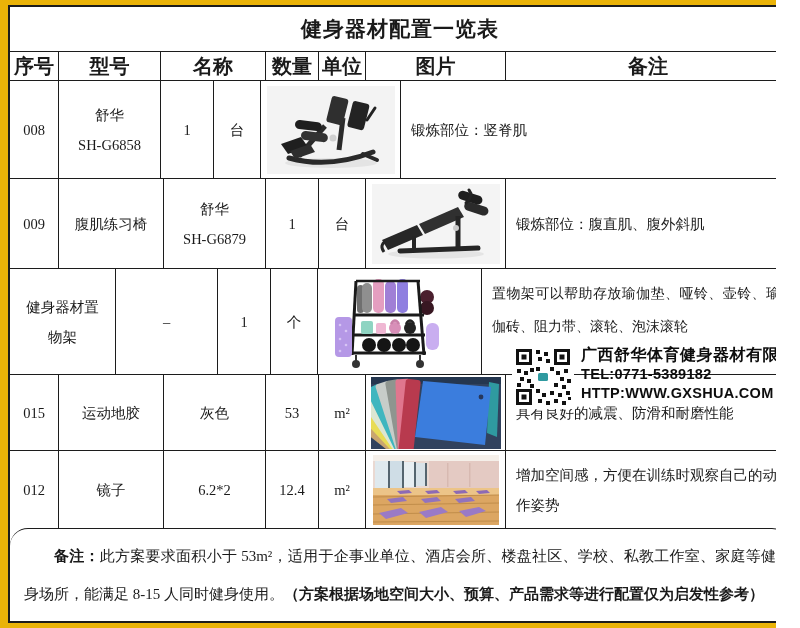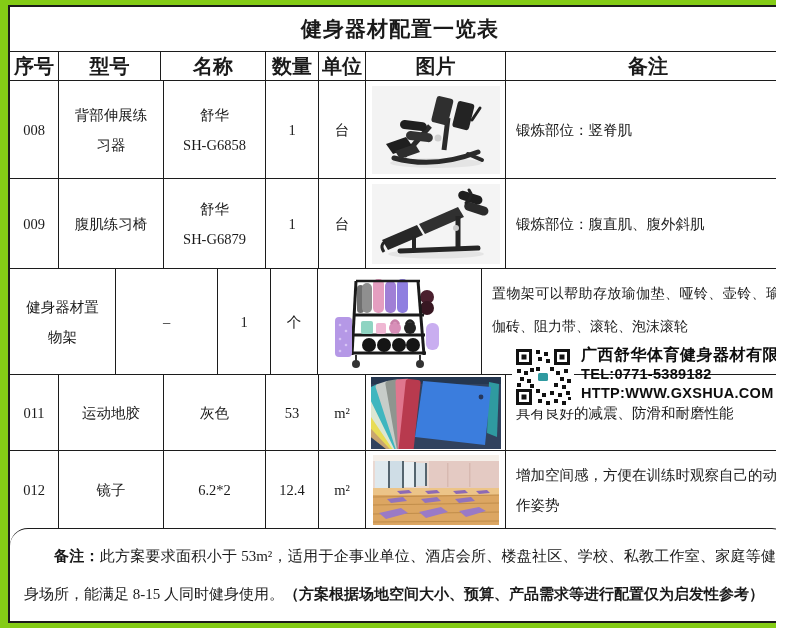--- a/index.html
+++ b/index.html
@@ -1,21 +1,21 @@
 <!DOCTYPE html>
 <html><head>
 <meta charset="utf-8">
 <style>
   :root{
     --bd:#1c1c1c;
     --txt:#1a1a1a;
   }
   *{box-sizing:border-box;margin:0;padding:0;}
   body{background:#ffffff;font-family:"Liberation Serif",serif;color:var(--txt);}
-  .screen{position:relative;width:776px;height:628px;background:#84cc16;overflow:hidden;}
+  .screen{position:relative;width:776px;height:628px;background:#eab308;overflow:hidden;}
 
   .table{
     position:absolute;left:8px;top:5px;width:784px;height:618px;
     border:2px solid var(--bd);
     display:flex;flex-direction:column;background:#fff;
   }
   .trow{display:flex;flex-direction:row;flex:none;}
   .trow.sep{border-top:1.5px solid var(--bd);}
   .title-row{height:44px;align-items:center;justify-content:center;}
   .title{font-family:"Liberation Sans",sans-serif;font-weight:bold;font-size:21px;letter-spacing:1px;}
@@ -76,21 +76,20 @@
       <div class="cell c-model">型号</div>
       <div class="cell c-name">名称</div>
       <div class="cell c-qty">数量</div>
       <div class="cell c-unit">单位</div>
       <div class="cell c-img">图片</div>
       <div class="cell c-remark" style="align-items:center;text-align:center;">备注</div>
     </div>
 
     <div class="trow r0 sep">
       <div class="cell c-serial">008</div>
-      <div class="cell c-name">背部伸展练习器</div>
       <div class="cell c-model">
         <div class="model-line">舒华</div>
         <div class="model-line">SH-G6858</div>
       </div>
       <div class="cell c-qty">1</div>
       <div class="cell c-unit">台</div>
       <div class="cell c-img">
         <div class="imgbox">
           <svg width="128" height="88" viewBox="0 0 128 88">
             <rect width="128" height="88" fill="#f3f3f3"></rect>
@@ -188,21 +187,21 @@
             <path d="M25 84 L25 90 M89 84 L89 90" stroke="#333333" stroke-width="2"></path>
             <circle cx="25" cy="93" r="4" fill="#333333"></circle>
             <circle cx="89" cy="93" r="4" fill="#333333"></circle>
           </svg>
         </div>
       </div>
       <div class="cell c-remark align-top">置物架可以帮助存放瑜伽垫、哑铃、壶铃、瑜伽砖、阻力带、滚轮、泡沫滚轮</div>
     </div>
 
     <div class="trow r3 sep">
-      <div class="cell c-serial">011</div>
+      <div class="cell c-serial">015</div>
       <div class="cell c-name">运动地胶</div>
       <div class="cell c-model">
         <div class="model-line">灰色</div>
       </div>
       <div class="cell c-qty">53</div>
       <div class="cell c-unit">m²</div>
       <div class="cell c-img">
         <div class="imgbox">
           <svg width="130" height="72" viewBox="0 0 130 72">
             <rect width="130" height="72" fill="#31425e"></rect>

